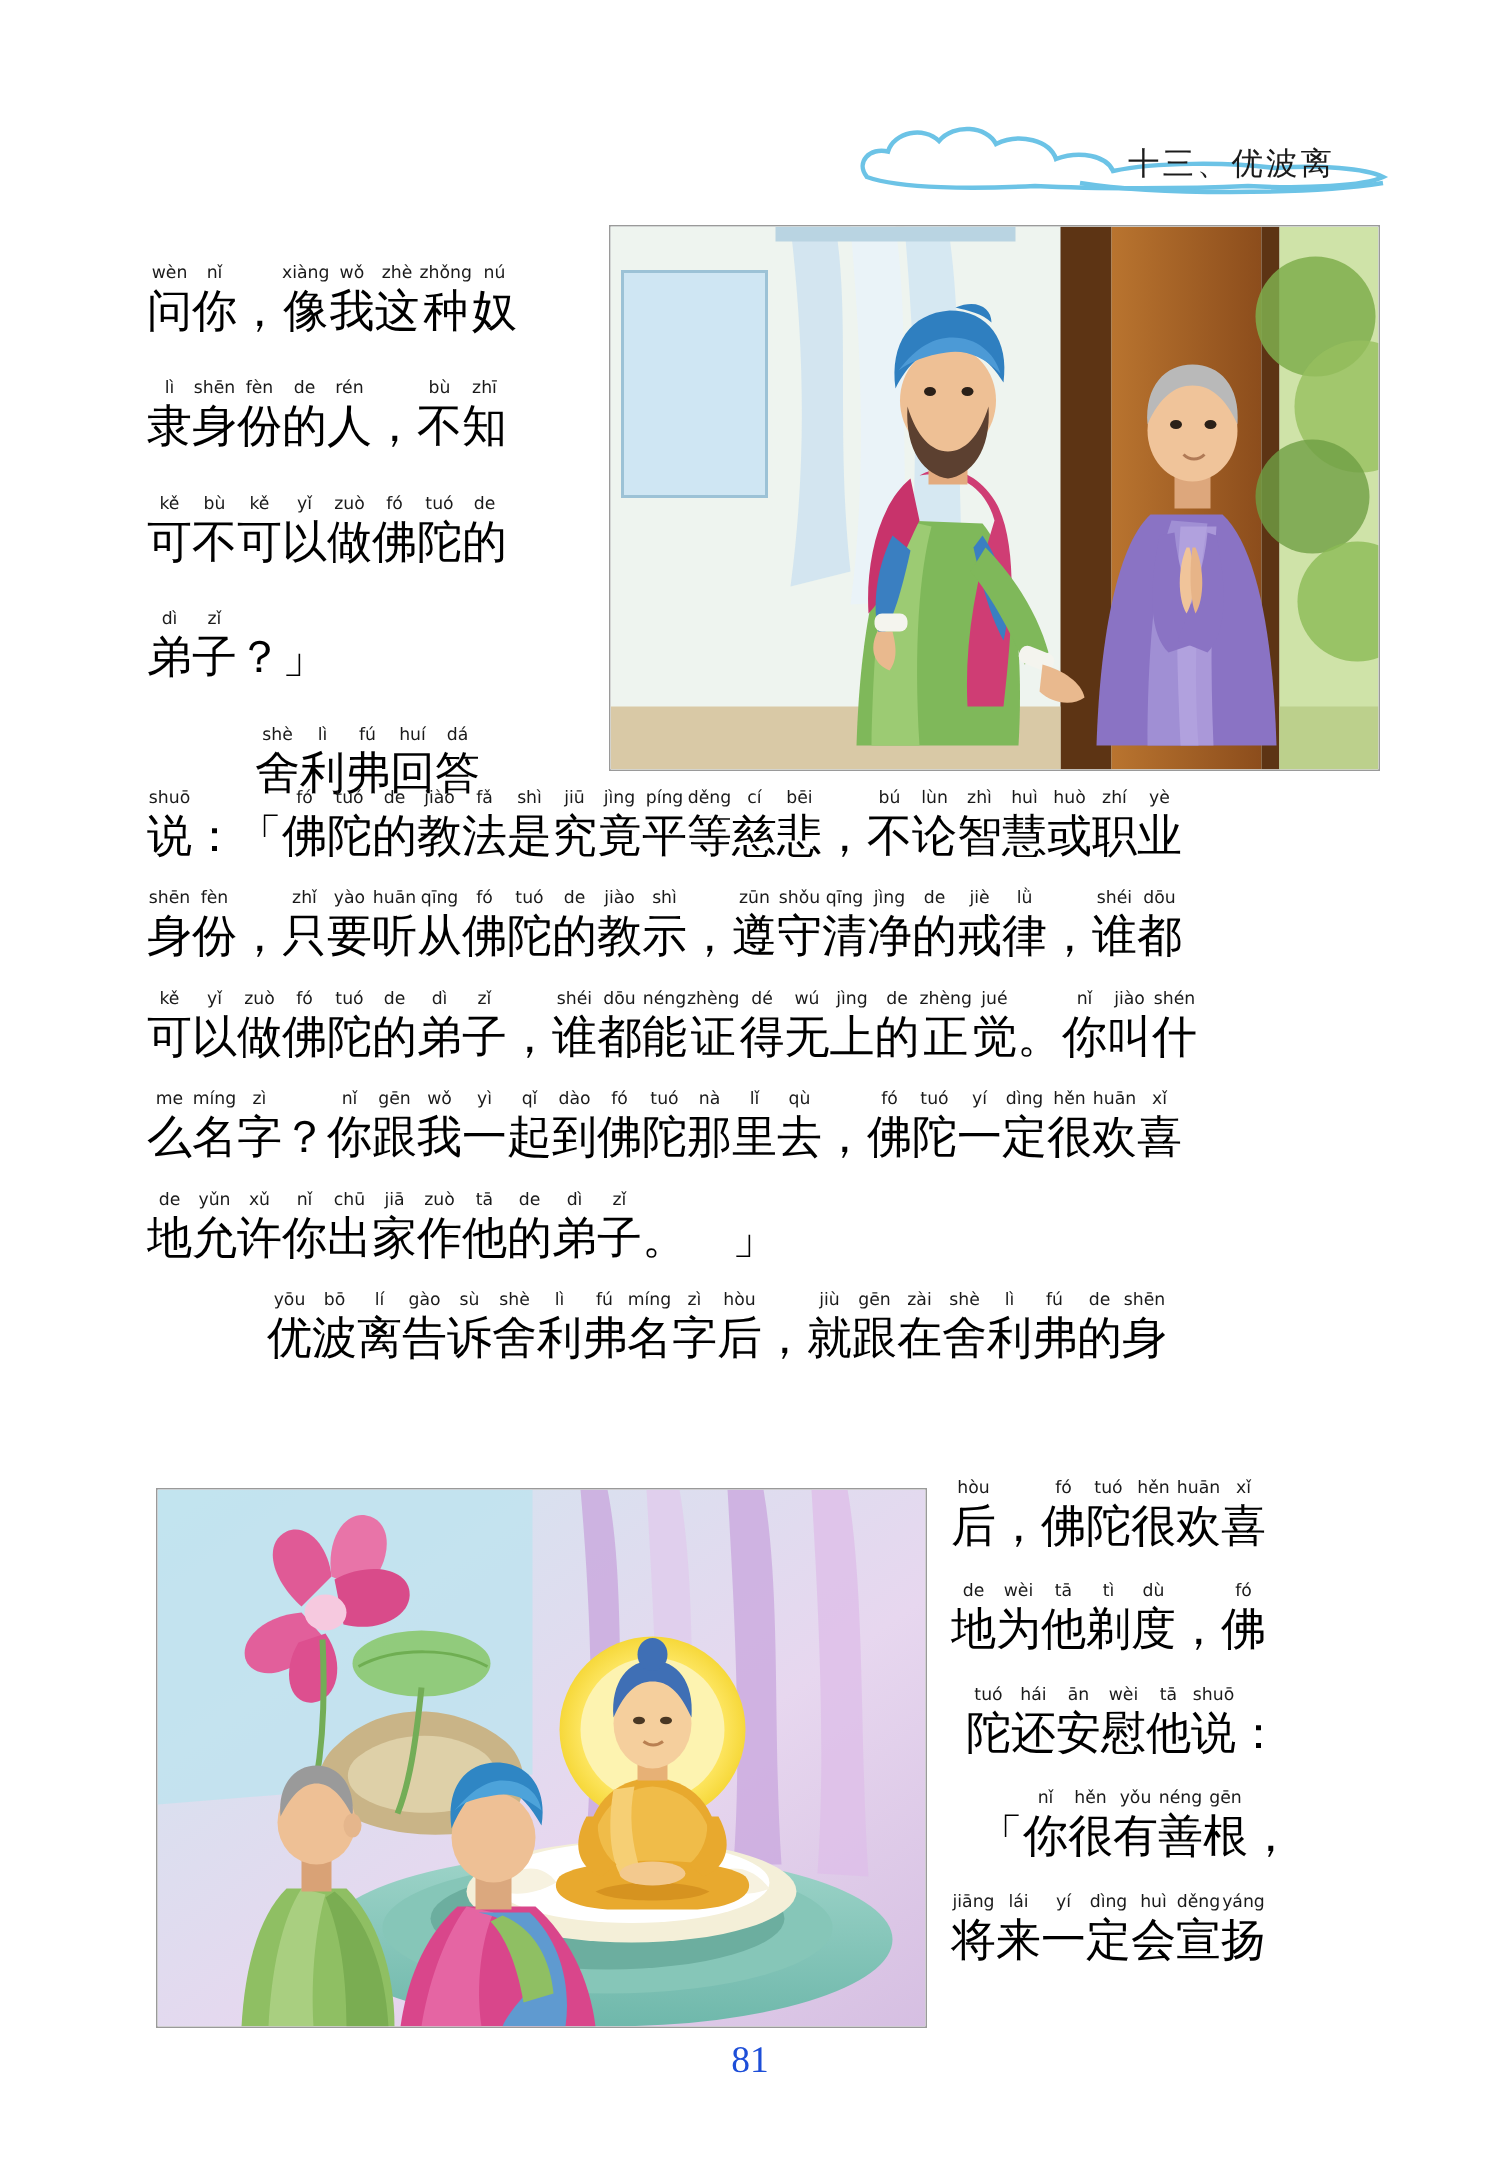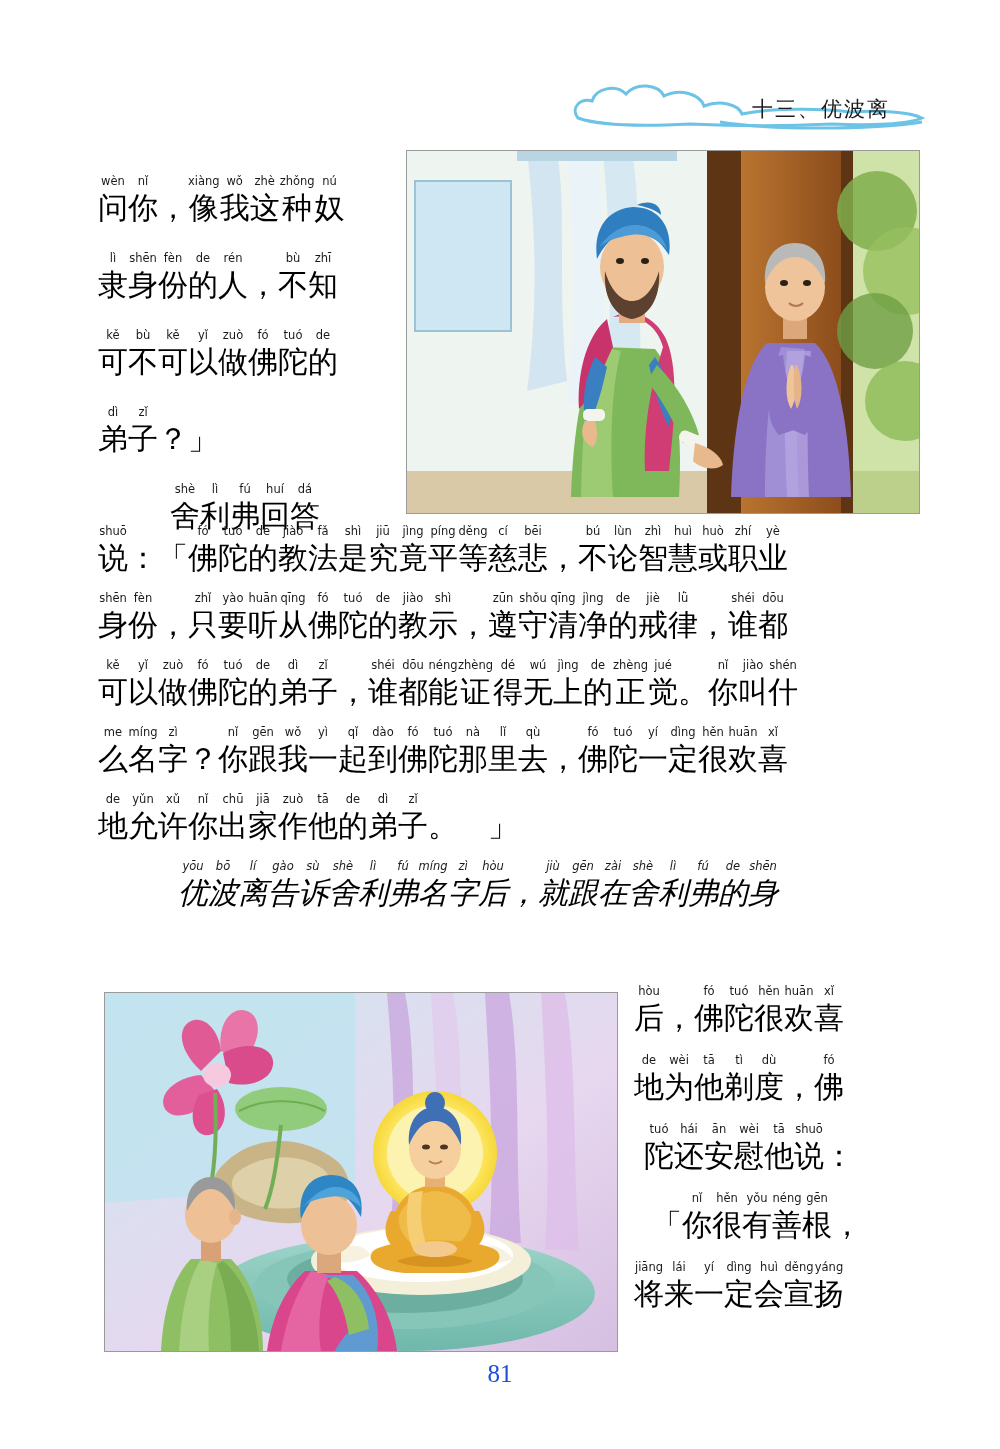--- a/index.html
+++ b/index.html
@@ -82,21 +82,21 @@
   .col-left .line.indent { padding-left: 72px; }
 
   
   .wide {
     position: absolute;
     left: 98px;
     top: 525px;
     width: 820px;
   }
   .wide .line { margin-bottom: 15px; }
-  .wide .line.indent { padding-left: 80px; font-style: italic; }
+  .wide .line.indent { padding-left: 80px; }
 
   
   .col-right {
     position: absolute;
     left: 634px;
     top: 985px;
     width: 290px;
   }
   .col-right .line { margin-bottom: 17px; }
   .col-right .line.ind1 { padding-left: 10px; }

